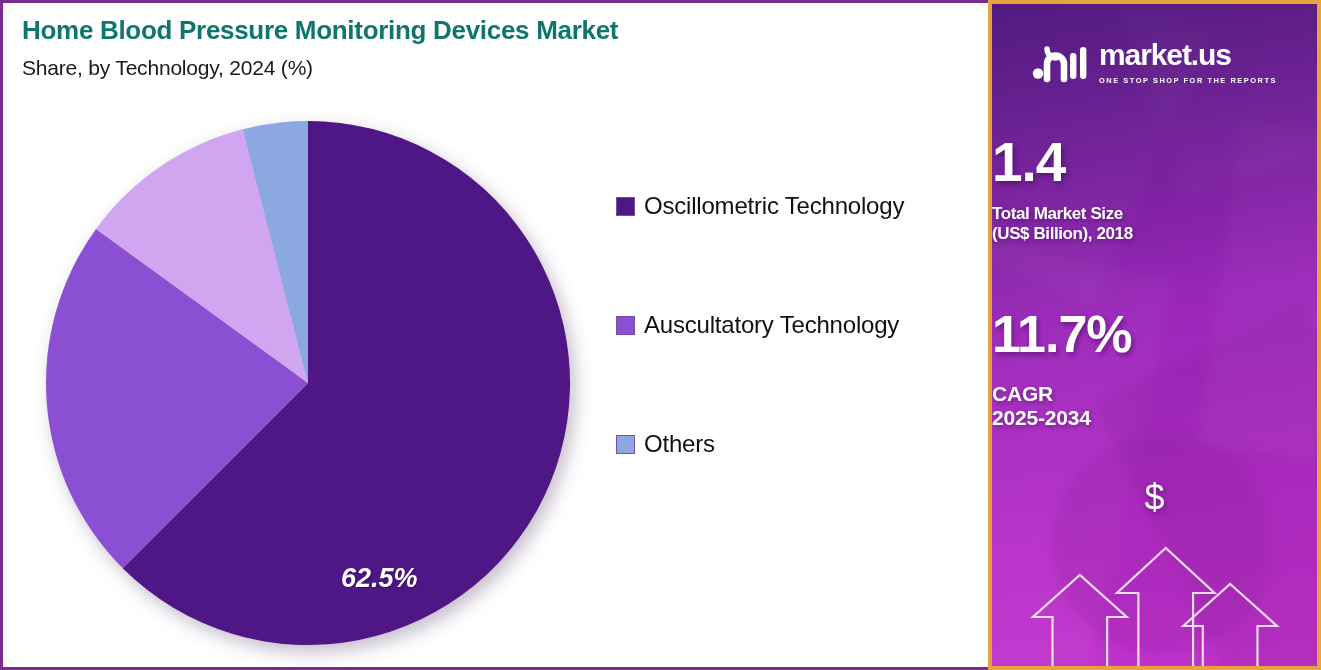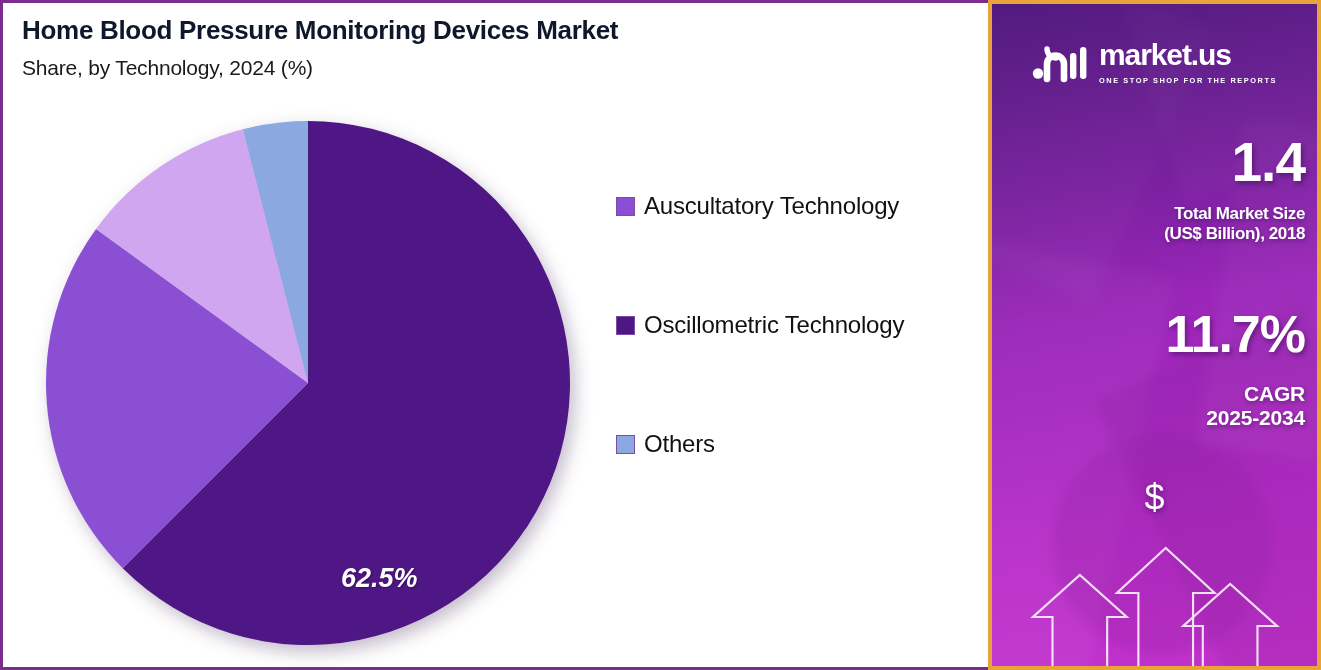--- a/index.html
+++ b/index.html
@@ -23,21 +23,21 @@
     position:relative;
     width:988px; height:670px;
     background:#ffffff;
     border:3px solid #7B2D8E;
     border-right:none;
     overflow:hidden;
   }
 
   .titles { position:absolute; left:19px; top:12px; }
   .chart-title {
-    font-size:26px; font-weight:bold; color:#0f172a;
+    font-size:26px; font-weight:bold; color:#0f766e;
     letter-spacing:-0.3px; white-space:nowrap;
   }
   .chart-subtitle {
     margin-top:10px;
     font-size:21px; font-weight:400; color:#1a1a1a;
     letter-spacing:-0.2px; white-space:nowrap;
   }
 
   
   .pie-wrap {
@@ -112,21 +112,21 @@
   .brand-name {
     color:#ffffff; font-size:30px; font-weight:bold;
     letter-spacing:-1.1px; line-height:1;
   }
   .brand-tag {
     color:#ffffff; font-size:7.4px; font-weight:bold;
     letter-spacing:1.55px; margin-top:6px; white-space:nowrap;
   }
 
   
-  .stat-block { position:absolute; left:0; right:12px; text-align:right; }
+  .stat-block { position:absolute; left:0; right:0; text-align:left; }
   .stat-value {
     color:#ffffff; font-weight:bold;
     text-shadow:2px 3px 5px rgba(40,0,60,0.42);
     letter-spacing:-1px;
   }
   .stat-caption {
     color:#ffffff; font-weight:bold; line-height:1.16;
     text-shadow:1px 2px 4px rgba(40,0,60,0.40);
   }
   .v-size  { top:126px; }
@@ -164,26 +164,26 @@
             <path d="M 265 265 L 79.74 450.26 A 262 262 0 0 1 53.04 111.00 Z" fill="#8B4FD4"></path>
             <path d="M 265 265 L 53.04 111.00 A 262 262 0 0 1 199.84 11.23 Z" fill="#D1A6F0"></path>
             <path d="M 265 265 L 199.84 11.23 A 262 262 0 0 1 265.00 3.00 Z" fill="#8CA8E0"></path>
           </g>
       </svg>
       <div class="pie-label">62.5%</div>
     </div>
 
     <div class="legend">
       <div class="legend-item">
+        <span class="legend-swatch" style="background: rgb(79, 22, 134);"></span>
+        <span class="legend-label">Oscillometric Technology</span>
+      </div>
+      <div class="legend-item">
         <span class="legend-swatch" style="background: rgb(139, 79, 212);"></span>
         <span class="legend-label">Auscultatory Technology</span>
-      </div>
-      <div class="legend-item">
-        <span class="legend-swatch" style="background: rgb(79, 22, 134);"></span>
-        <span class="legend-label">Oscillometric Technology</span>
       </div>
       <div class="legend-item">
         <span class="legend-swatch" style="background: rgb(140, 168, 224);"></span>
         <span class="legend-label">Others</span>
       </div>
     </div>
 
   </div>
 
   <div class="stats-panel">

